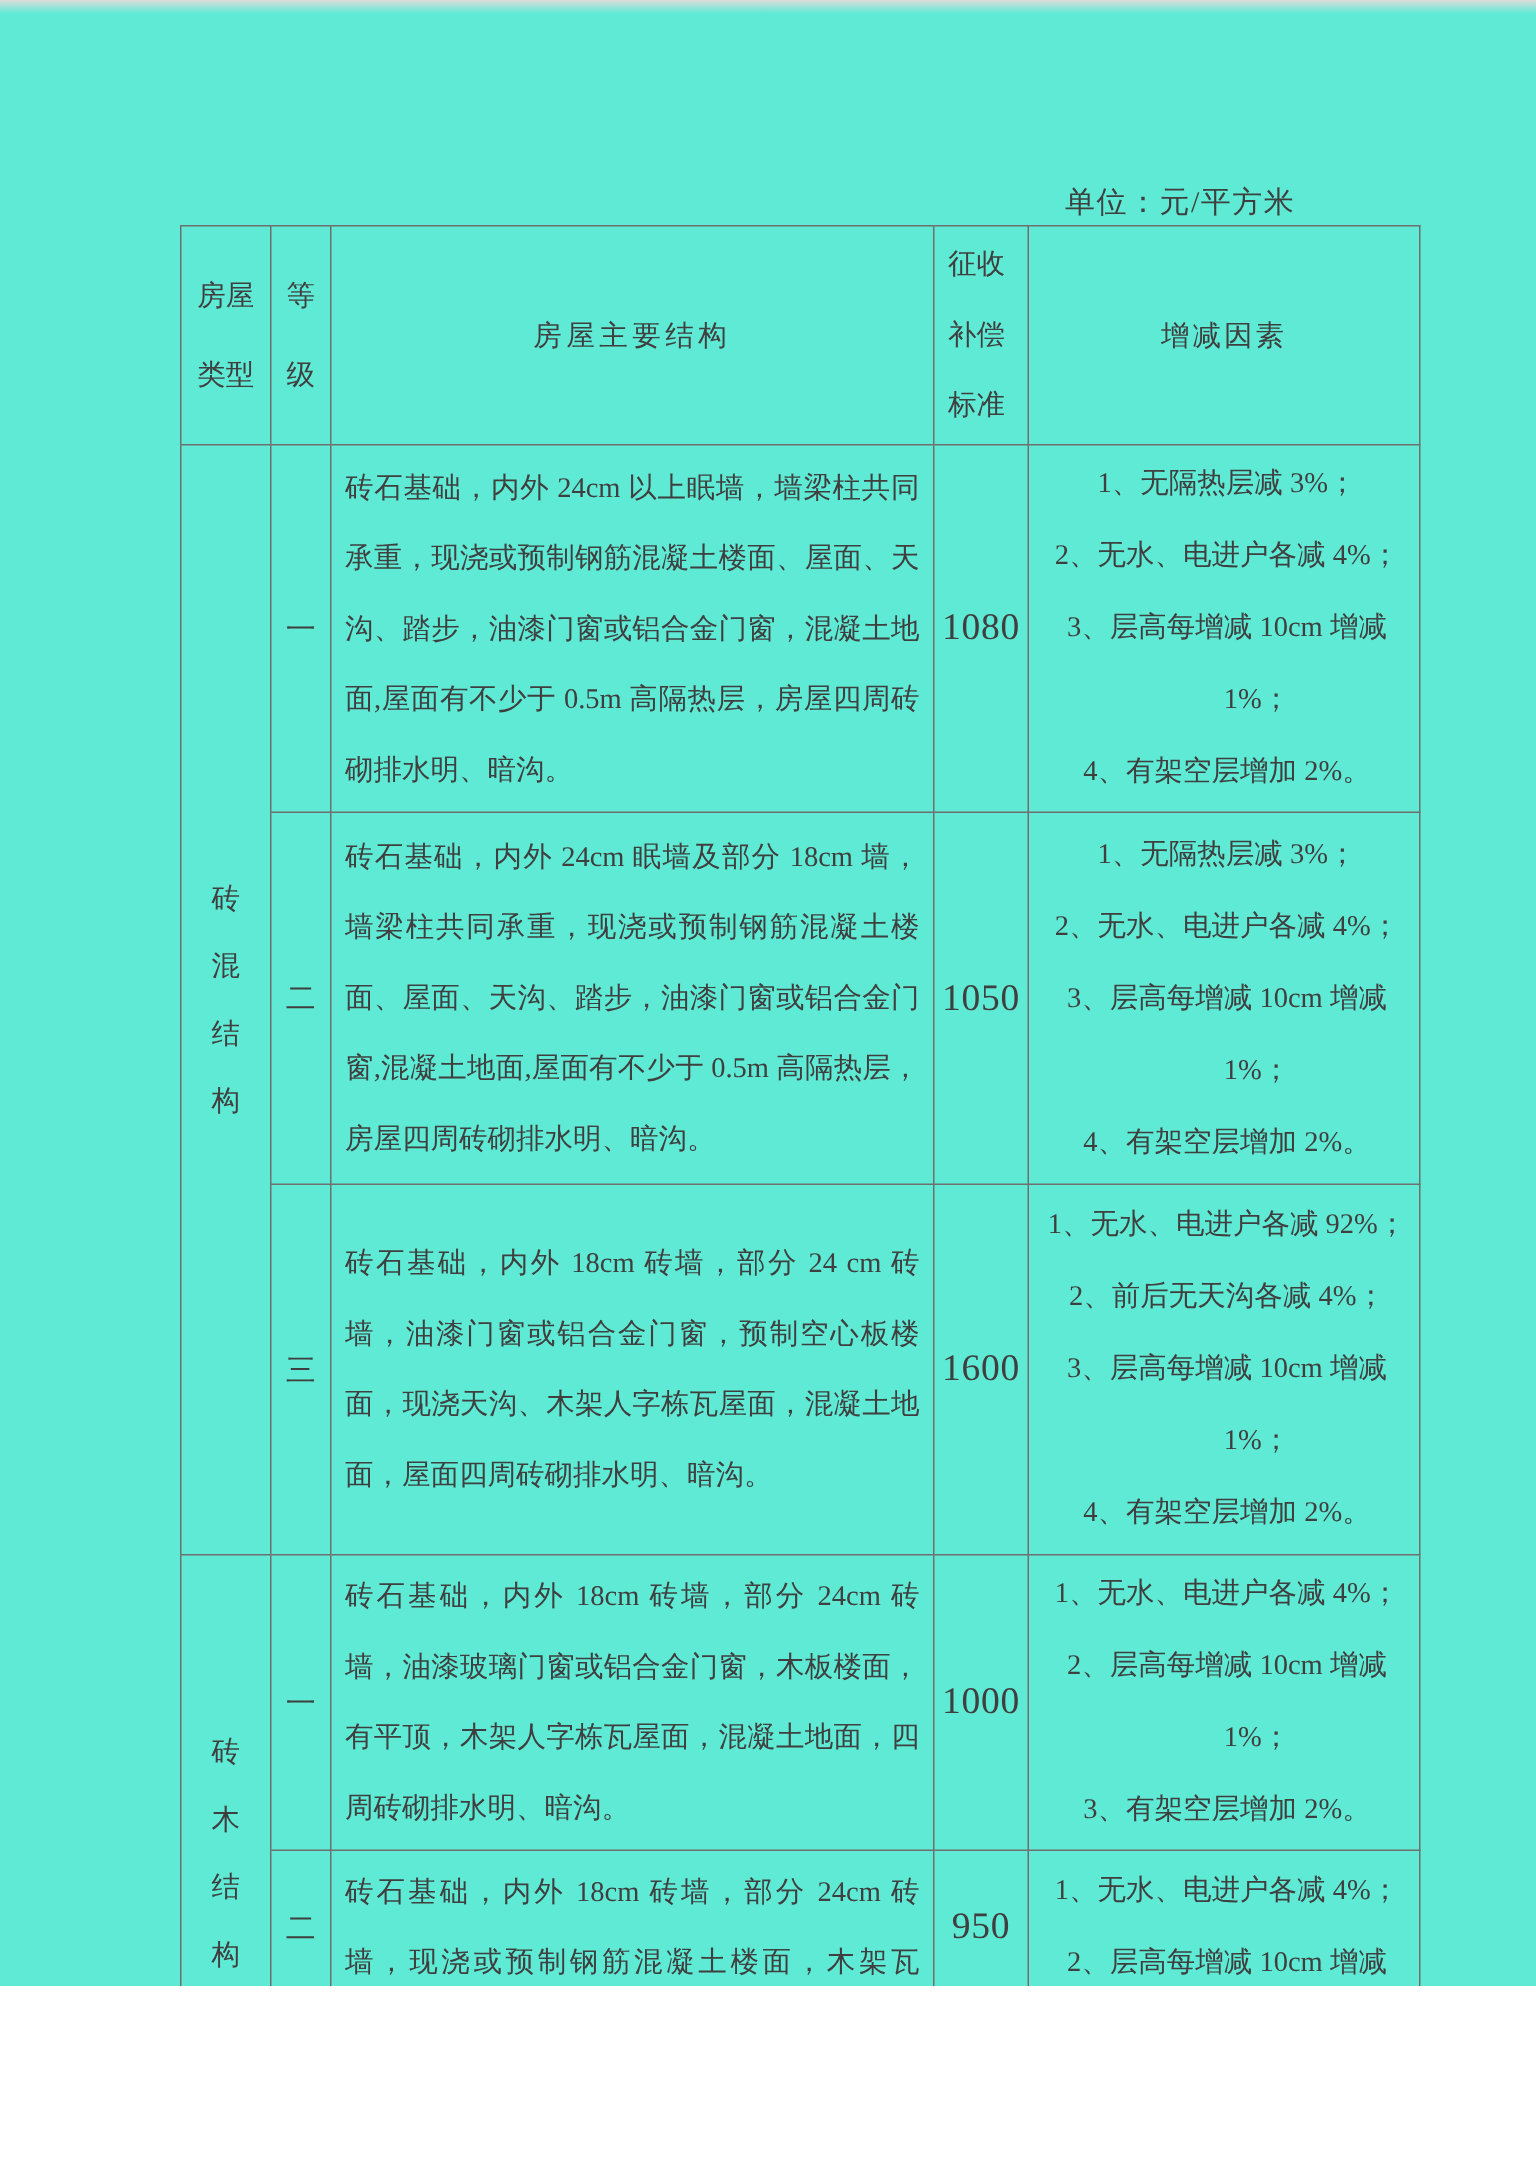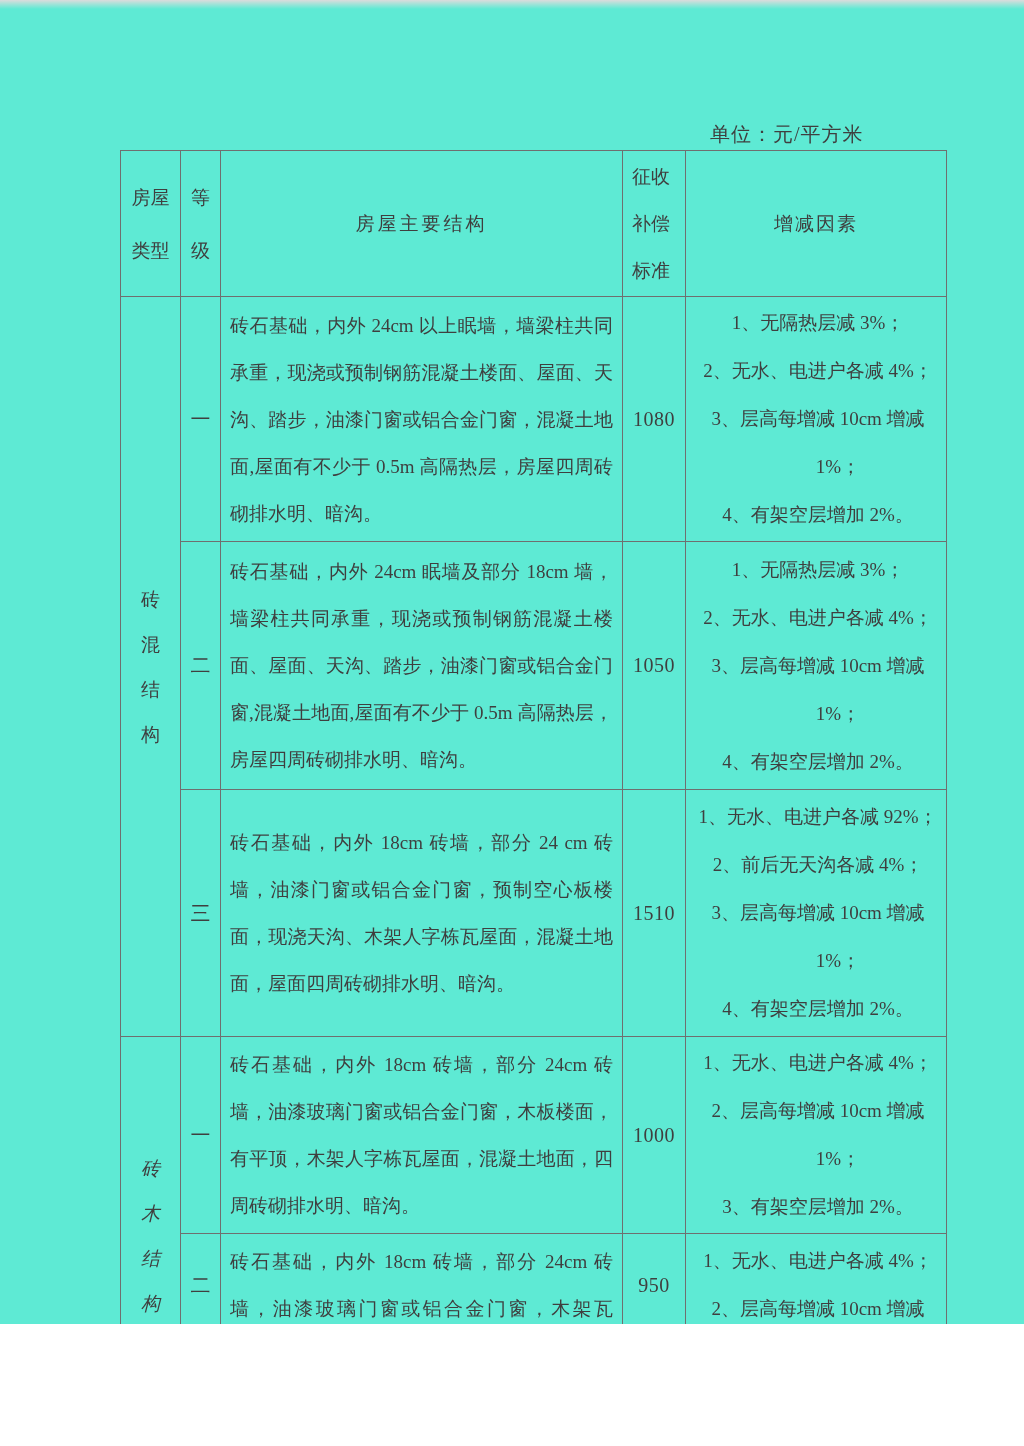--- a/index.html
+++ b/index.html
@@ -49,35 +49,35 @@
   tbody tr:nth-child(5) { height: 100px; }
 
   th { text-align: center; }
   .th-wrap2 { width: 44px; margin: 0 auto; word-break: break-all; line-height: 53px; text-align: center; }
   .th-wrap1 { width: 22px; margin: 0 auto; word-break: break-all; line-height: 53px; text-align: center; }
   .th-wrap-std { width: 44px; margin: 0 auto; word-break: break-all; line-height: 47px; text-align: left; }
   .th-structure { letter-spacing: 3px; }
   .th-factors { letter-spacing: 2px; }
 
   td.house-type-cell { text-align: center; }
-  td.house-type-cell.bottom { vertical-align: bottom; padding-bottom: 10px; font-style: italic; }
+  td.house-type-cell.bottom { vertical-align: bottom; padding-bottom: 10px; }
   .vtext {
     width: 22px; margin: 0 auto;
     word-break: break-all;
     line-height: 45px;
     text-align: center;
   }
   td.grade-cell { text-align: center; font-size: 20px; }
   td.structure-cell { padding: 4px 9px; }
   .structure-text {
     text-align: justify;
     line-height: 47px;
   }
   .structure-text.justify-all { text-align-last: justify; }
-  td.standard-cell { text-align: center; font-size: 20px; letter-spacing: 0.5px; }
+  td.standard-cell { text-align: center; font-size: 25px; letter-spacing: 0.5px; }
   td.factors-cell { padding: 2px 4px 2px 8px; }
   .factor-item {
     line-height: 48px;
     padding-left: 40px;
     text-indent: -40px;
     text-align: center;
   }
 </style>
 </head>
 <body>
@@ -138,21 +138,21 @@
             <div class="factor-item">2、无水、电进户各减 4%；</div>
             <div class="factor-item">3、层高每增减 10cm 增减 1%；</div>
             <div class="factor-item">4、有架空层增加 2%。</div>
           </td>
         </tr>
         <tr>
           <td class="grade-cell">三</td>
           <td class="structure-cell">
             <div class="structure-text">砖石基础，内外 18cm 砖墙，部分 24 cm 砖墙，油漆门窗或铝合金门窗，预制空心板楼面，现浇天沟、木架人字栋瓦屋面，混凝土地面，屋面四周砖砌排水明、暗沟。</div>
           </td>
-          <td class="standard-cell">1510</td>
+          <td class="standard-cell">1600</td>
           <td class="factors-cell">
             <div class="factor-item">1、无水、电进户各减 92%；</div>
             <div class="factor-item">2、前后无天沟各减 4%；</div>
             <div class="factor-item">3、层高每增减 10cm 增减 1%；</div>
             <div class="factor-item">4、有架空层增加 2%。</div>
           </td>
         </tr>
         <tr>
           <td rowspan="2" class="house-type-cell bottom">
             <div class="vtext">砖木结构</div>
@@ -164,21 +164,21 @@
           <td class="standard-cell">1000</td>
           <td class="factors-cell">
             <div class="factor-item">1、无水、电进户各减 4%；</div>
             <div class="factor-item">2、层高每增减 10cm 增减 1%；</div>
             <div class="factor-item">3、有架空层增加 2%。</div>
           </td>
         </tr>
         <tr>
           <td class="grade-cell">二</td>
           <td class="structure-cell">
-            <div class="structure-text justify-all">砖石基础，内外 18cm 砖墙，部分 24cm 砖墙，油漆玻璃门窗或铝合金门窗，木架瓦</div>
+            <div class="structure-text justify-all">砖石基础，内外 18cm 砖墙，部分 24cm 砖墙，现浇或预制钢筋混凝土楼面，木架瓦</div>
           </td>
           <td class="standard-cell">950</td>
           <td class="factors-cell">
             <div class="factor-item">1、无水、电进户各减 4%；</div>
             <div class="factor-item">2、层高每增减 10cm 增减</div>
           </td>
         </tr>
       </tbody>
   </table>
 </div>

